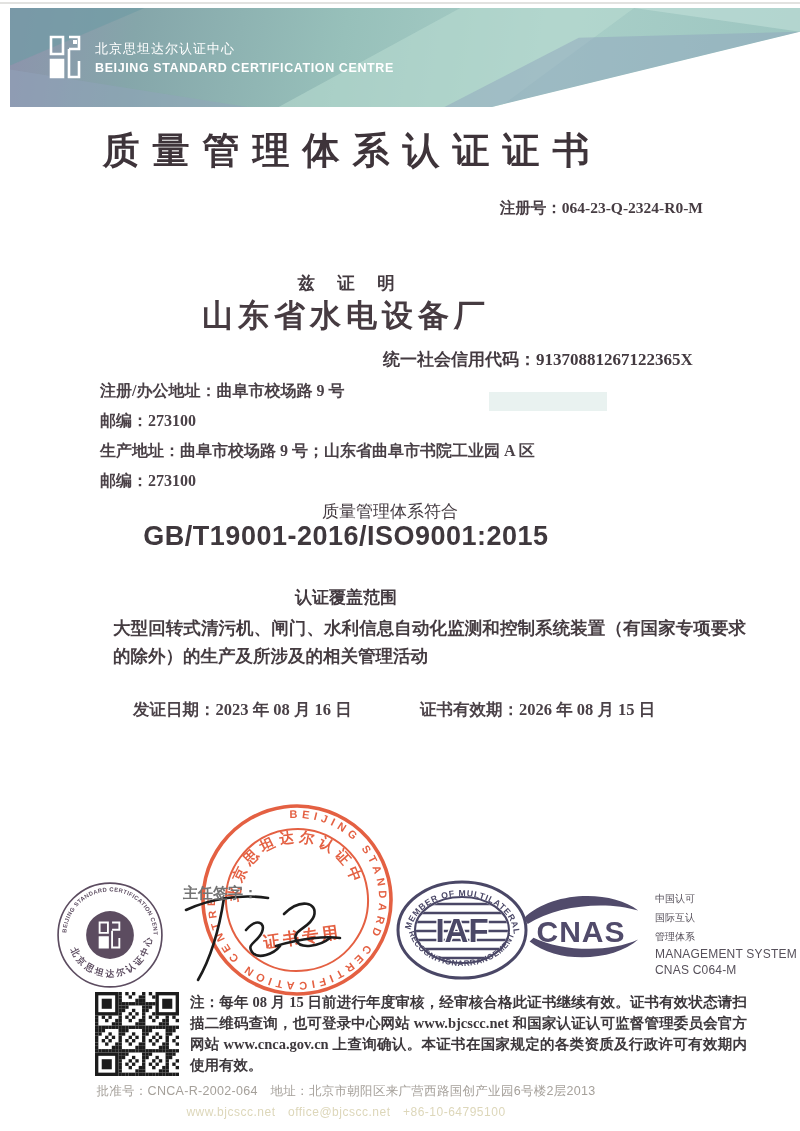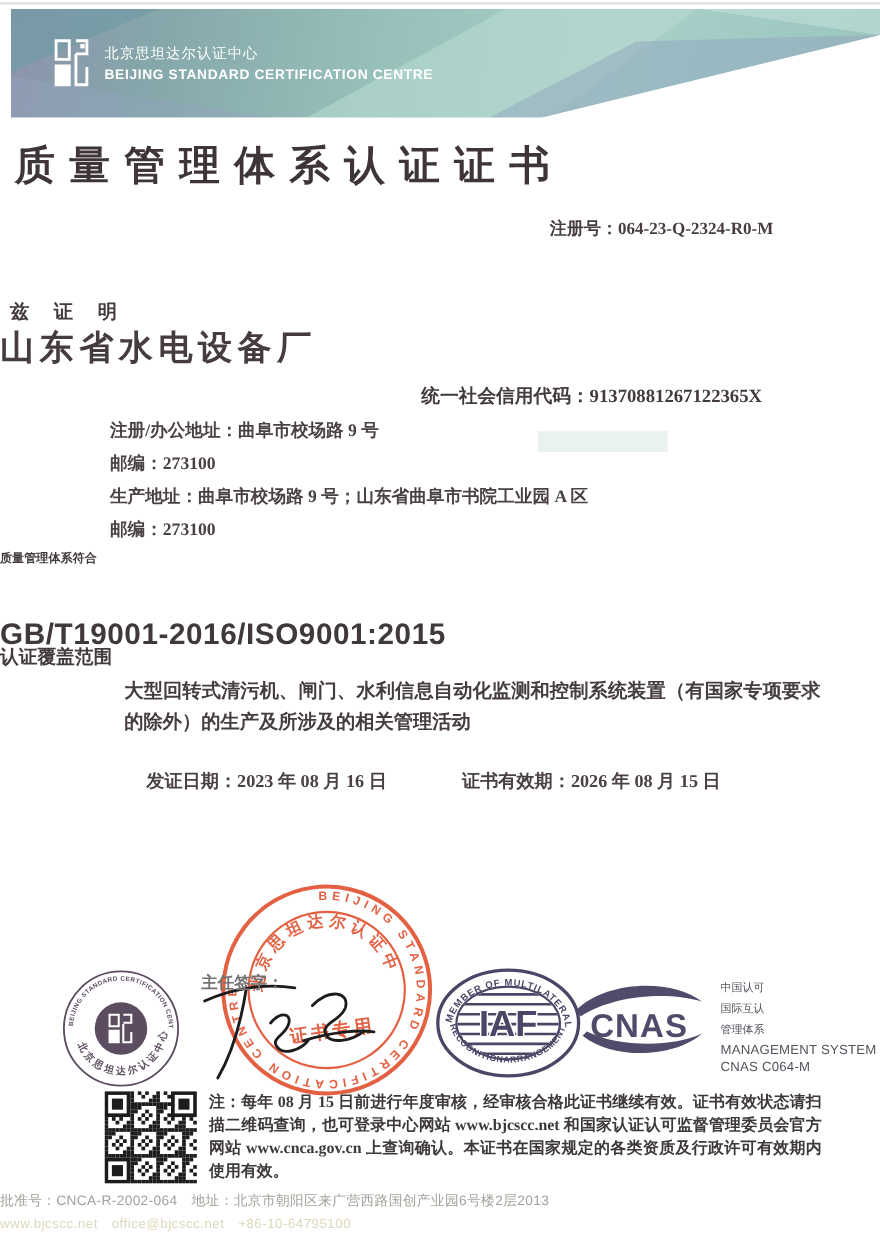--- a/index.html
+++ b/index.html
@@ -1,19 +1,19 @@
 <!DOCTYPE html>
 <html><head>
 <meta charset="utf-8">
 <style>
   html,body{margin:0;padding:0;background:#ffffff;}
   #page{position:relative;width:800px;height:1131px;background:#ffffff;overflow:hidden;
         font-family:"Liberation Serif","DejaVu Serif",serif;color:#433a40;}
   .abs{position:absolute;}
-  .ctr{left:0;width:692px;}
+  .ctr{left:0;width:692px;text-align:center;}
   
   #hdr{left:10px;top:8px;width:790px;height:99px;
        background:linear-gradient(100deg,#8d93ac 0%,#85a6aa 16%,#97c0ba 42%,#a9cfc8 68%,#9cc5c0 100%);
        clip-path:polygon(0 0,100% 0,100% 24%,61% 100%,0 100%);}
   .facet{position:absolute;inset:0;}
   .f1{background:#6f9ba4;clip-path:polygon(0 0,17% 0,0 58%);opacity:.65;}
   .f2{background:#b9dcd2;clip-path:polygon(34% 100%,57% 0,79% 0,62% 100%);opacity:.55;}
   .f3{background:#8fa6bd;clip-path:polygon(55% 100%,72% 30%,100% 24%,61% 100%);opacity:.5;}
   .f4{background:#93a4bd;clip-path:polygon(0 62%,30% 100%,0 100%);opacity:.45;}
   .f5{background:#c2e0d8;clip-path:polygon(79% 0,100% 0,100% 24%);opacity:.6;}
@@ -23,23 +23,23 @@
   #hdr-en{font-size:12.5px;font-weight:bold;letter-spacing:.6px;}
   #topline{left:0;top:2px;width:800px;height:2px;background:#e2e2e0;}
   
   #title{top:126px;font-size:37px;font-weight:bold;letter-spacing:13px;color:#3e343a;text-indent:13px;}
   #regno{top:198px;right:97px;font-size:15.5px;font-weight:bold;color:#463c42;}
   #copy{top:243px;font-size:17.5px;font-weight:600;letter-spacing:2px;}
   #certify{top:271px;font-size:17.5px;font-weight:600;letter-spacing:9px;text-indent:9px;}
   #company{top:295px;font-size:31px;font-weight:bold;letter-spacing:5px;color:#463b41;}
   #credit{top:348px;left:383px;font-size:17px;font-weight:600;}
   .addr{left:100px;font-size:16px;font-weight:600;color:#4a4147;}
-  #std-intro{top:500px;font-size:11px;font-weight:700;}
+  #std-intro{top:500px;font-size:17px;font-weight:400;padding-left:44px;}
   #std-code{top:521px;font-size:27px;font-weight:bold;letter-spacing:.5px;
-            font-family:"Liberation Sans","DejaVu Sans",sans-serif;color:#3f383d;margin-top:40px;}
+            font-family:"Liberation Sans","DejaVu Sans",sans-serif;color:#3f383d;}
   #scope-h{top:586px;font-size:17px;font-weight:600;}
   #scope{left:113px;top:614px;width:633px;font-size:17.5px;font-weight:bold;line-height:1.6;
          text-align:justify;color:#453c41;}
   .date{top:699px;font-size:16.5px;font-weight:600;color:#4a4147;}
   #d1{left:133px;} #d2{left:420px;}
   #sig-label{left:183px;top:884px;font-size:15px;font-weight:bold;color:#737373;z-index:6;}
   #artifact{left:489px;top:392px;width:118px;height:19px;background:#e3efec;opacity:.8;}
   
   .seal{z-index:2;} #sig{z-index:5;}
   #cnas-lines{left:655px;top:889px;color:#56505a;font-family:"Liberation Sans","DejaVu Sans",sans-serif;}

